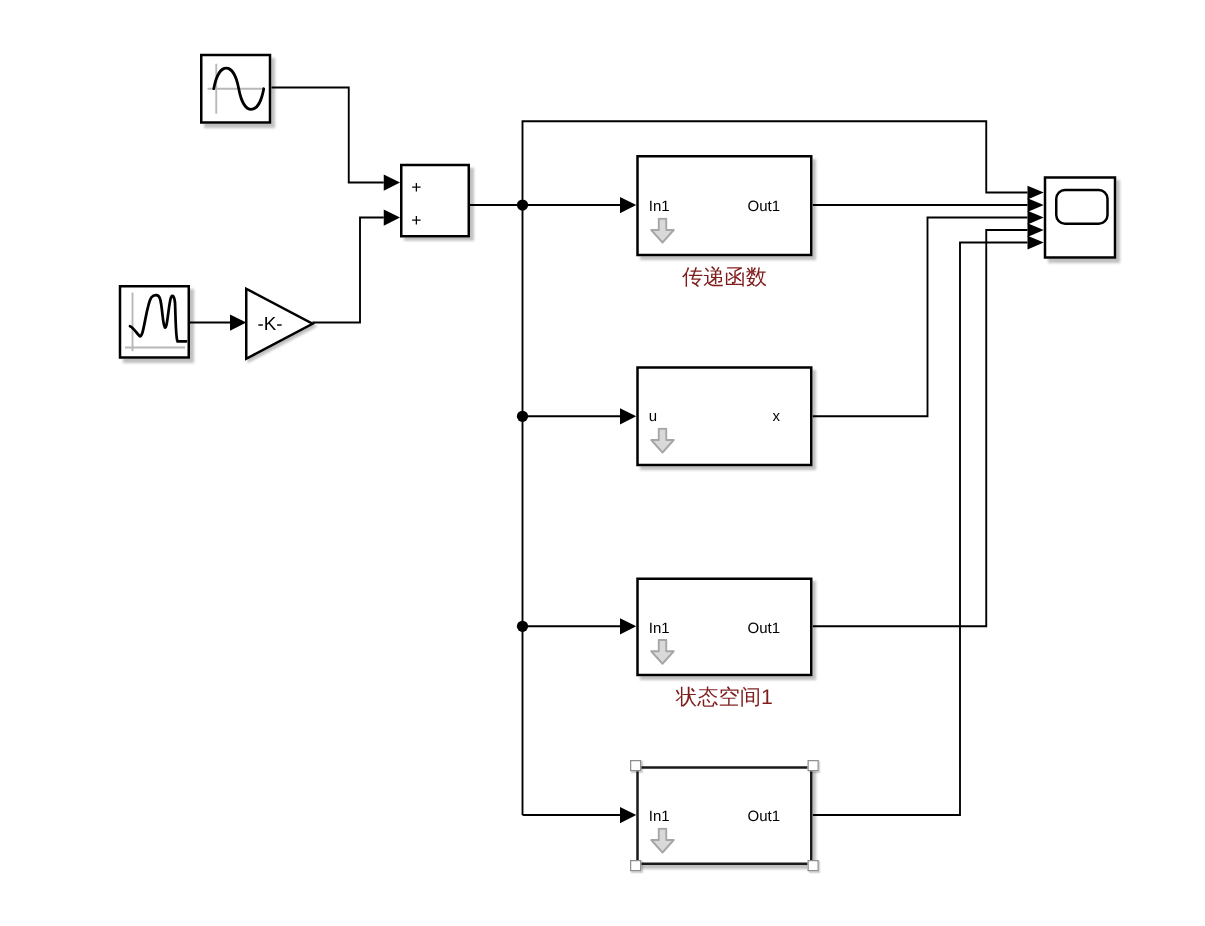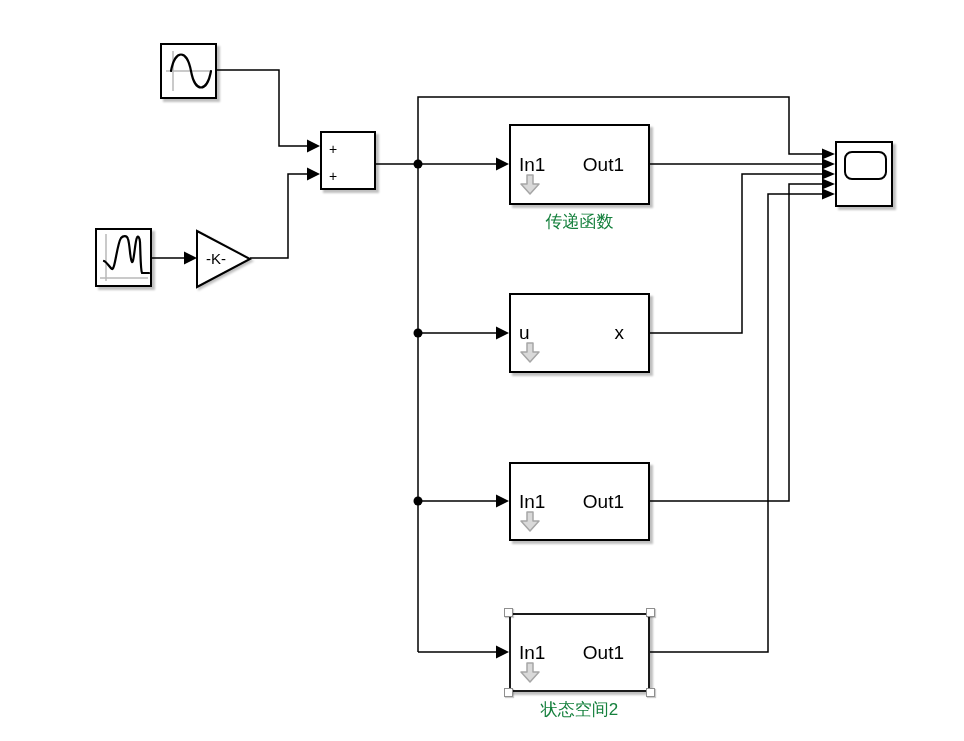--- a/index.html
+++ b/index.html
@@ -10,26 +10,26 @@
   .wires{position:absolute;left:0;top:0;width:964px;height:741px;}
   .wires polyline{fill:none;stroke:#000;stroke-width:1.5;}
   .wires polygon{fill:#000;stroke:none;}
   .wires circle{fill:#000;}
   .blk{
     position:absolute;background:#fff;border:2px solid #000;box-sizing:border-box;
     box-shadow:3px 3px 2px rgba(0,0,0,0.25);
   }
   .blk.selected{border-color:#1a1a1a;}
   .iconblk{display:flex;align-items:center;justify-content:center;}
-  .port{position:absolute;top:50%;transform:translateY(-50%);font-size:19px;color:#000;white-space:nowrap;}
+  .port{position:absolute;top:50%;transform:translateY(-50%);font-size:12px;color:#000;white-space:nowrap;}
   .port.in{left:8px;}
   .port.out{right:24px;}
   .dd-arrow{position:absolute;left:9px;top:50%;margin-top:9px;width:20px;height:22px;}
   .blk-label{
-    position:absolute;width:141px;text-align:center;font-size:17px;color:#15803d;
+    position:absolute;width:141px;text-align:center;font-size:17px;color:#7f1d1d;
     font-family:"Liberation Sans","DejaVu Sans",sans-serif;
   }
   .sum-sign{position:absolute;left:7px;font-size:14px;line-height:16px;color:#000;}
   .sum-sign.s1{top:8px;}
   .sum-sign.s2{top:35px;}
   .gain-wrap{position:absolute;left:195px;top:229px;width:60px;height:60px;}
   .gain-wrap svg{filter:drop-shadow(2.5px 2.5px 1px rgba(0,0,0,0.25));}
   .scope-screen{
     position:absolute;left:7px;top:8px;width:43px;height:29px;
     border:2.5px solid #000;border-radius:8px;background:#fff;box-sizing:border-box;
@@ -148,31 +148,31 @@
     </svg>
   </div>
 
   <div class="blk" style="left:509px;top:462px;width:141px;height:79px;">
     <span class="port in">In1</span>
     <span class="port out">Out1</span>
     <svg class="dd-arrow" viewBox="0 0 20 22">
       <path d="M7 1 L13 1 L13 10 L19 10 L10 20 L1 10 L7 10 Z" fill="#d9d9d9" stroke="#a6a6a6" stroke-width="1.5" stroke-linejoin="round"></path>
     </svg>
   </div>
+  <div class="blk-label" style="left:509px;top:546px;">状态空间1</div>
 
   <div class="blk selected" style="left:509px;top:613px;width:141px;height:79px;">
     <span class="port in">In1</span>
     <span class="port out">Out1</span>
     <svg class="dd-arrow" viewBox="0 0 20 22">
       <path d="M7 1 L13 1 L13 10 L19 10 L10 20 L1 10 L7 10 Z" fill="#d9d9d9" stroke="#a6a6a6" stroke-width="1.5" stroke-linejoin="round"></path>
     </svg>
     <span class="handle h-tl"></span>
     <span class="handle h-tr"></span>
     <span class="handle h-bl"></span>
     <span class="handle h-br"></span>
   </div>
-  <div class="blk-label" style="left:509px;top:698px;">状态空间2</div>
 
   <div class="blk" style="left:835px;top:141px;width:58px;height:66px;">
     <div class="scope-screen"></div>
   </div>
 
 </div>
 
 </body></html>

